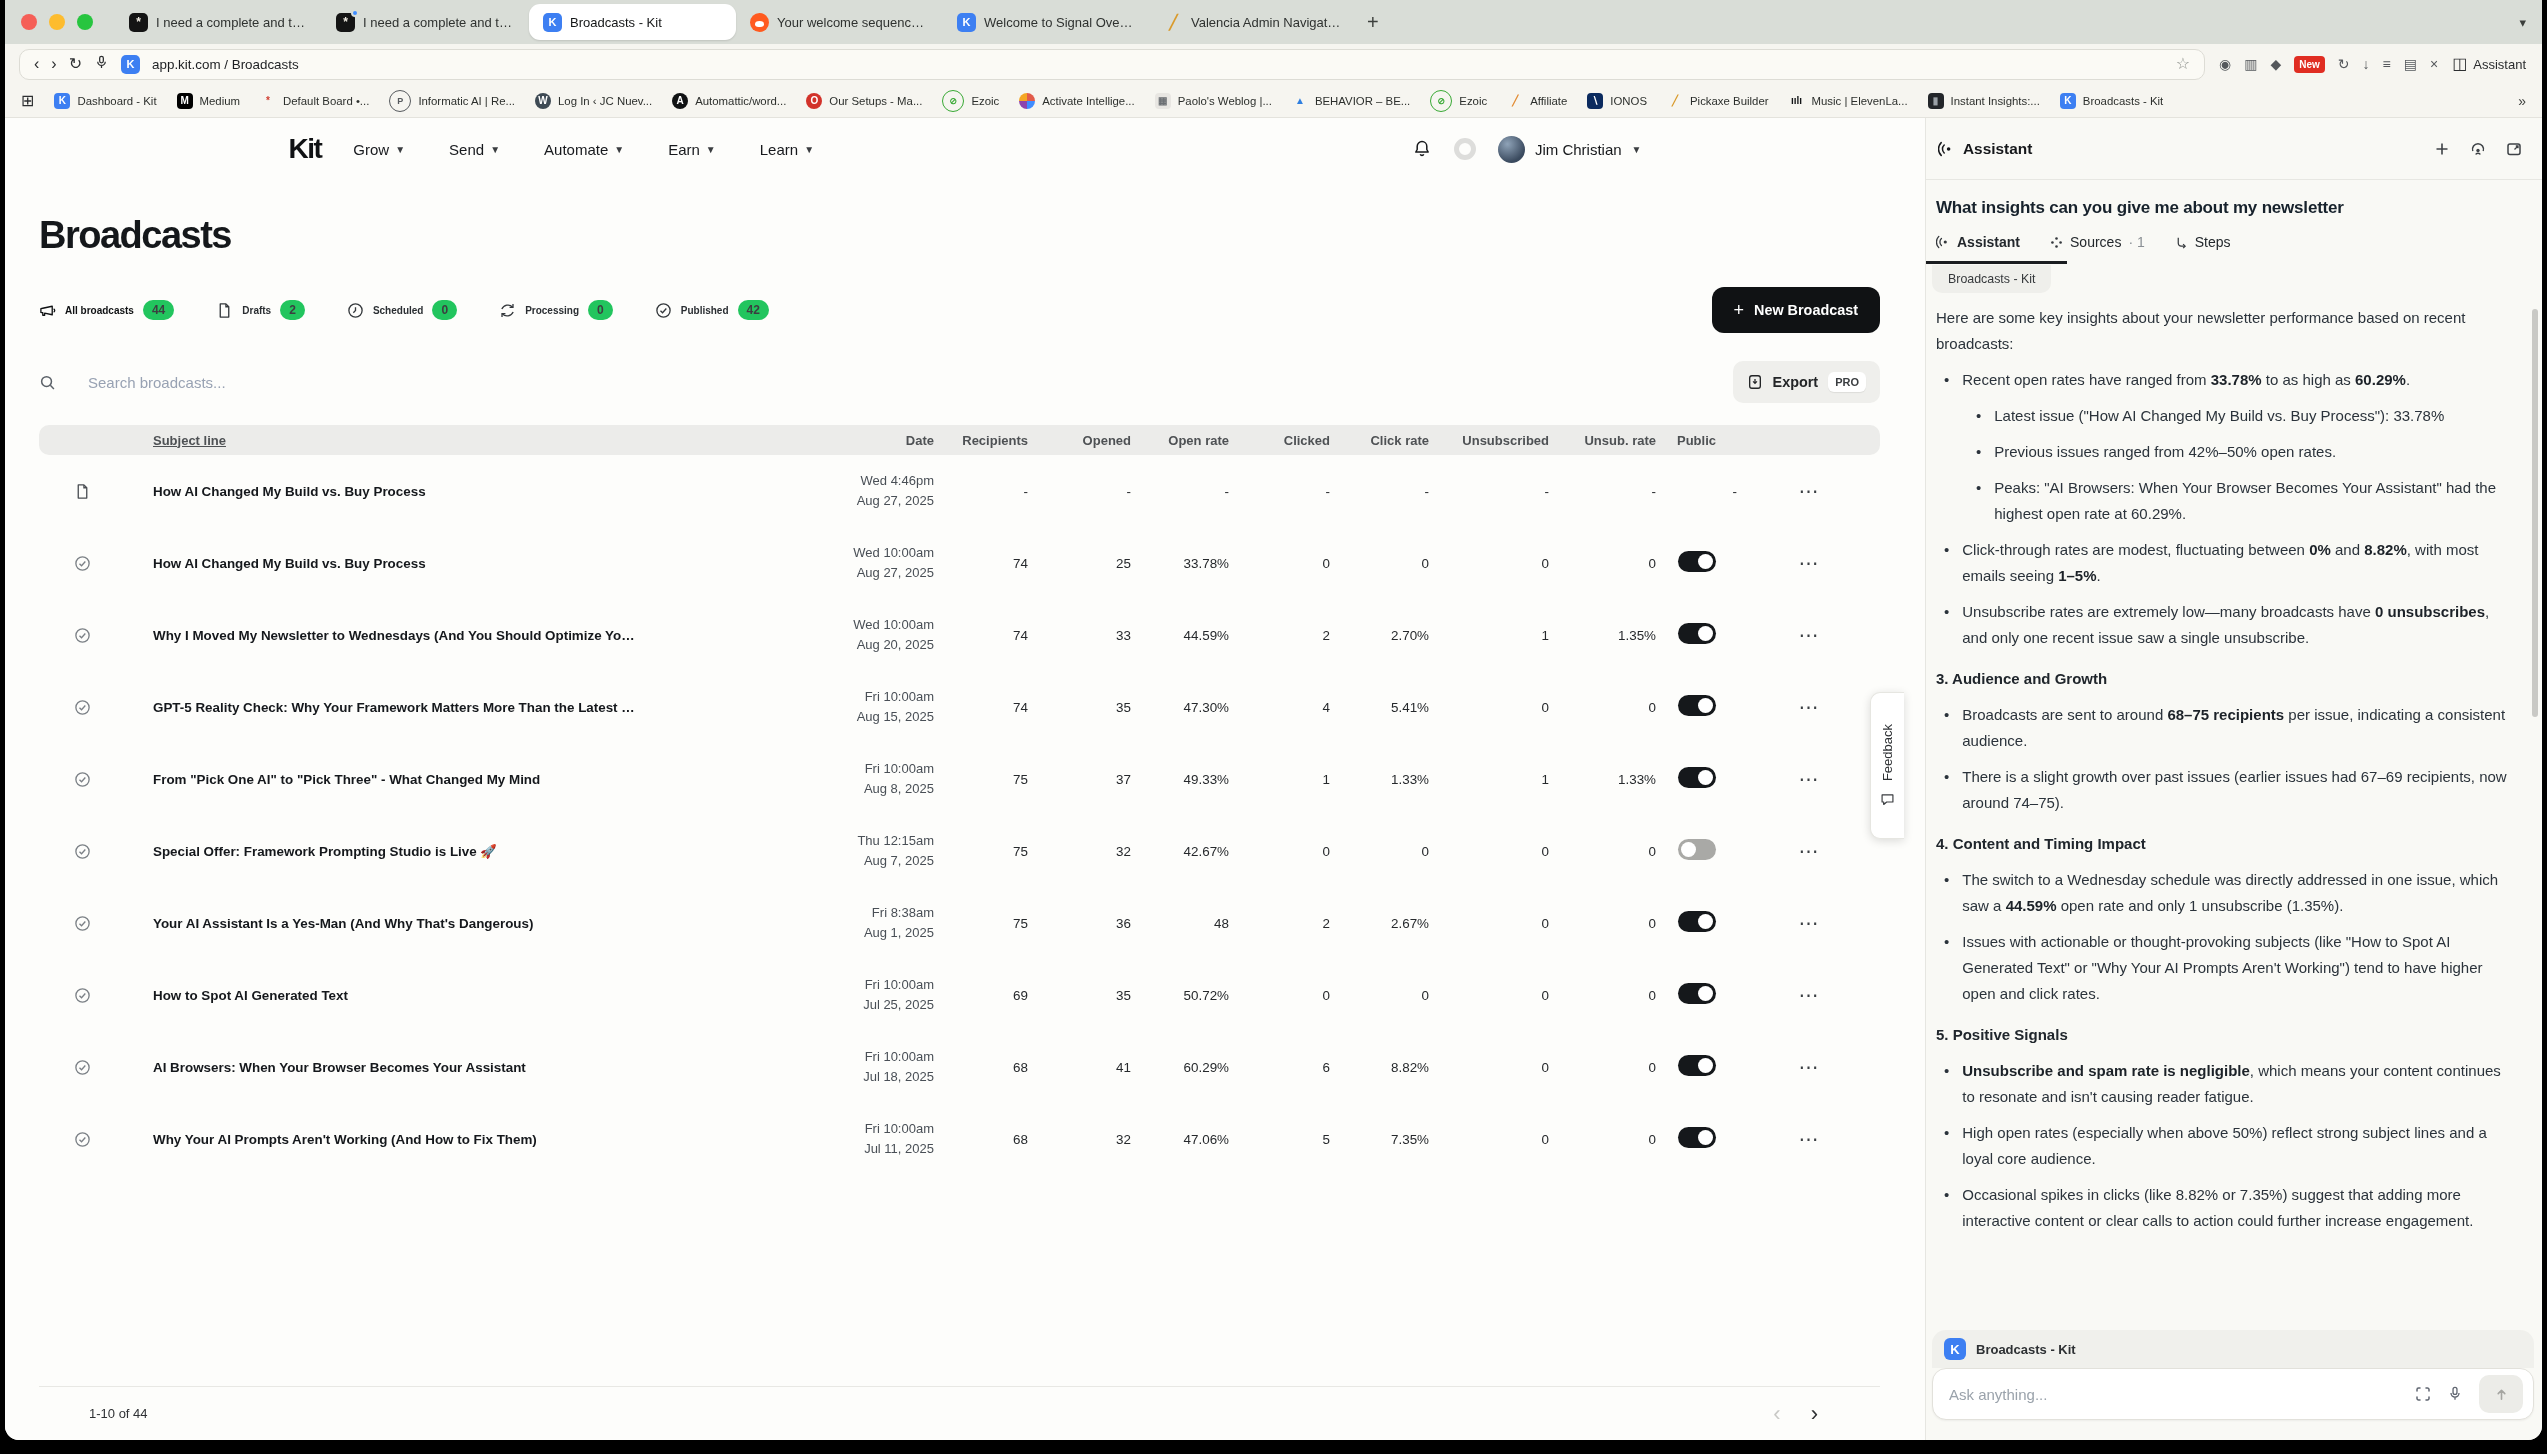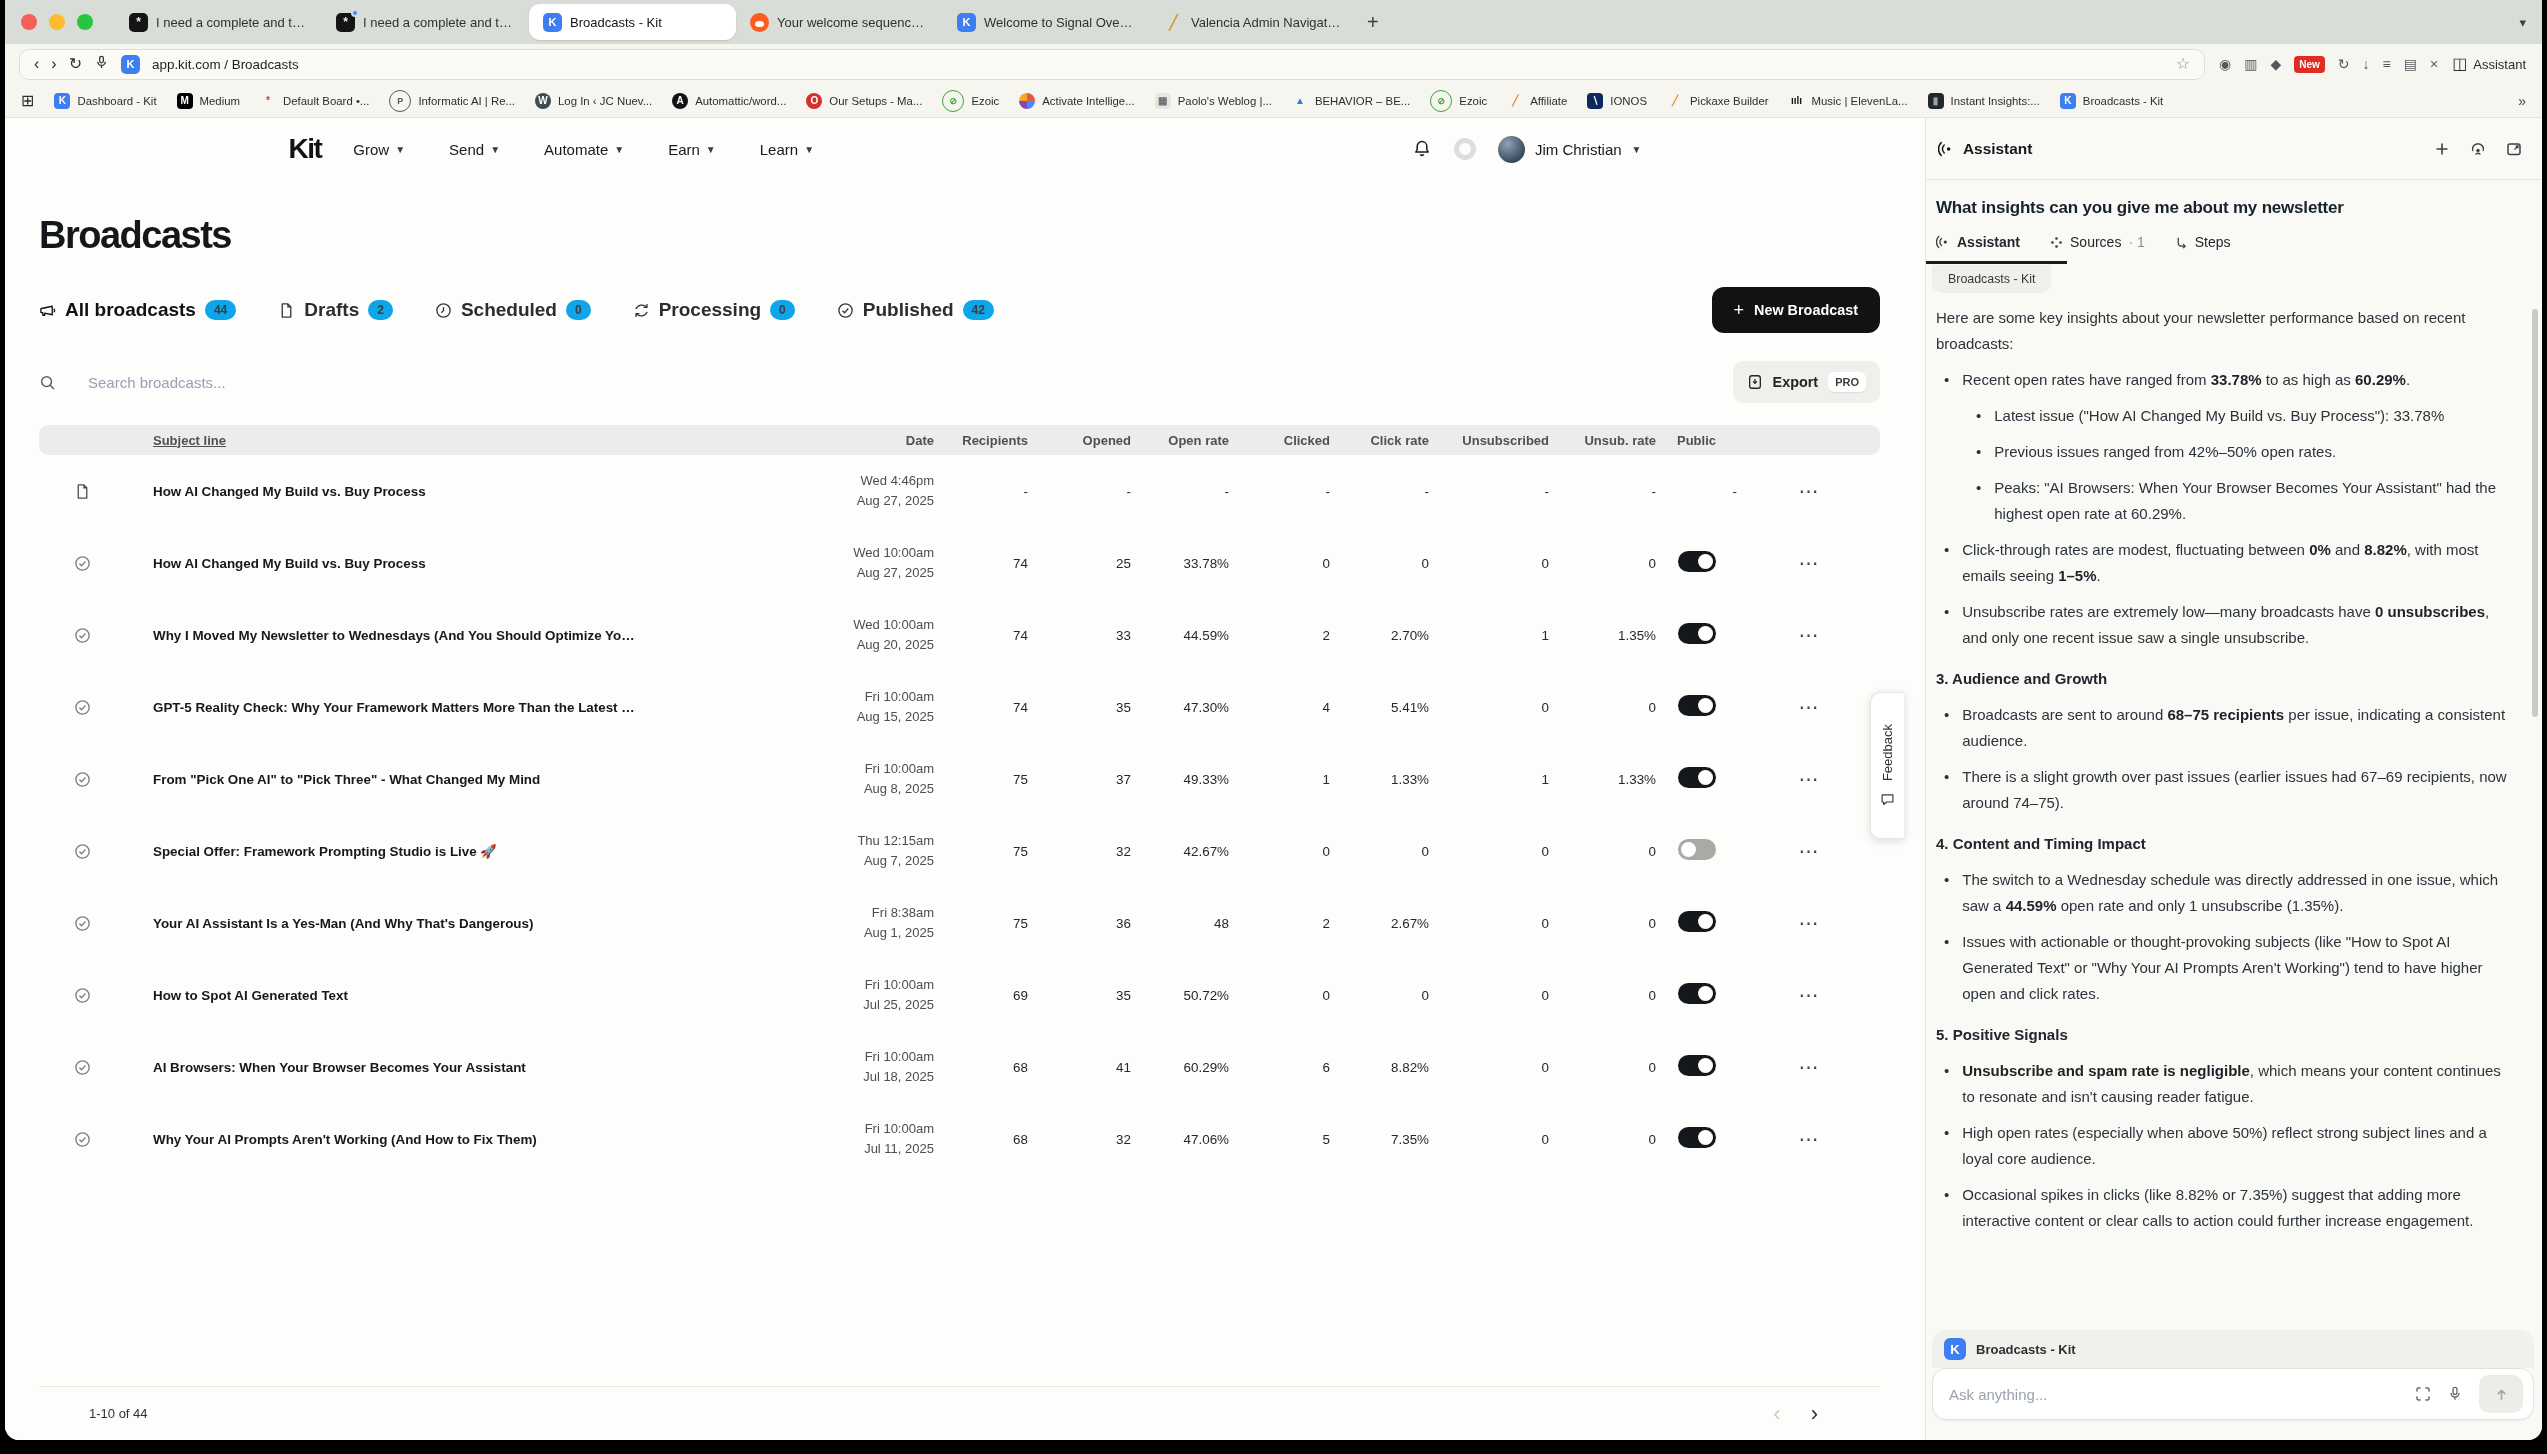--- a/index.html
+++ b/index.html
@@ -83,23 +83,23 @@
     background:radial-gradient(circle at 35% 30%, #8fa3b8, #3a4a5e 70%); }
   .uname { font-size:15px; color:#16181b; font-weight:500; }
 
   .content { flex:1; display:flex; flex-direction:column; padding:0 45px 0 34px; min-height:0; }
   h1 { margin-top:34px; font-size:38px; font-weight:900; letter-spacing:-1.5px; color:#15181b; }
 
   .filterrow { display:flex; align-items:center; gap:42px; margin-top:30px; }
   .filter { display:flex; align-items:center; gap:9px; }
   .filter svg { color:#34383c; }
   .filter.active svg { color:#0f1113; }
-  .filter-label { font-size:19px; font-weight:600; color:#2a2e32; }
+  .filter-label { font-size:10px; font-weight:600; color:#2a2e32; }
   .filter.active .filter-label { color:#0f1113; font-weight:700; }
-  .countpill { background:#0ea5e9; border-radius:10px; padding:3px 9px; font-size:12px;
+  .countpill { background:#22c55e; border-radius:10px; padding:3px 9px; font-size:12px;
     font-weight:600; color:#3c3e40; }
   .newbtn { margin-left:auto; background:#101214; color:#fff; border:none; border-radius:12px;
     height:46px; padding:0 22px; font-size:14.4px; font-weight:600; display:flex;
     align-items:center; gap:10px; font-family:inherit; }
   .newbtn .plus { font-size:18px; font-weight:400; }
 
   .searchrow { display:flex; align-items:center; margin-top:28px; }
   .searchbox { display:flex; align-items:center; gap:32px; flex:1; color:#5b6168; }
   .searchbox input { border:none; outline:none; background:transparent; font-size:15px;
     width:597px; font-family:inherit; color:#17191d; }

